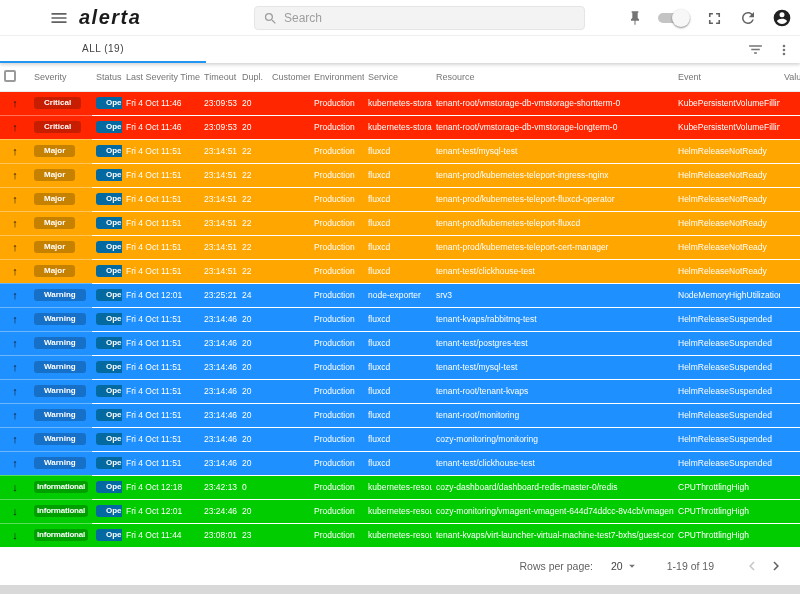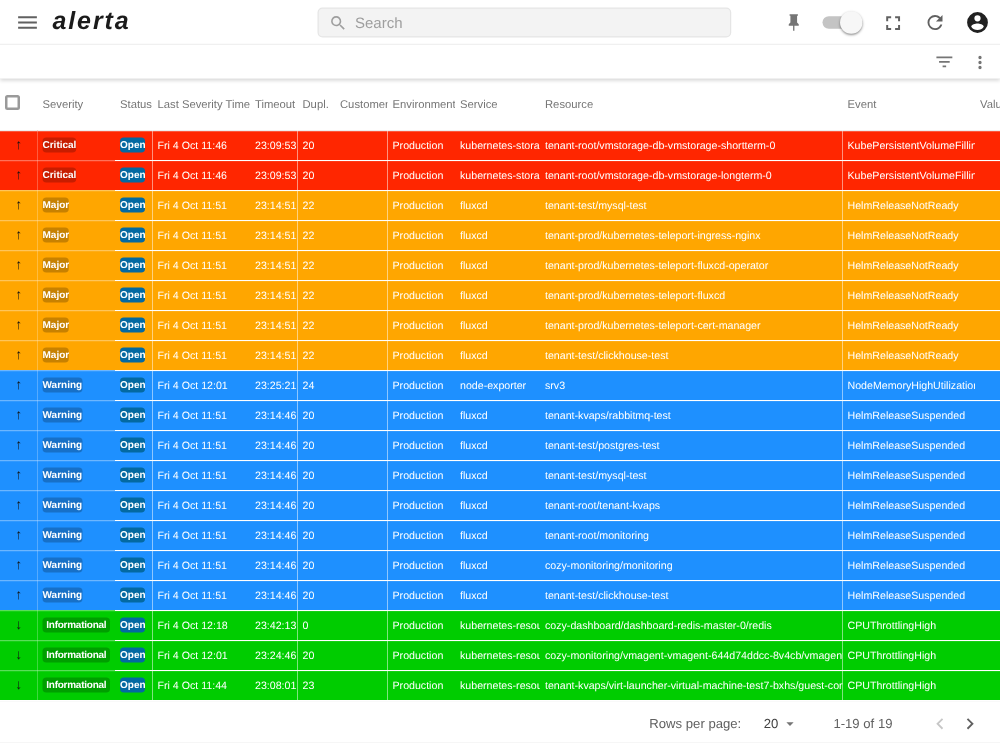--- a/index.html
+++ b/index.html
@@ -1,20 +1,20 @@
 <!DOCTYPE html>
 <html><head>
 <meta charset="utf-8">
 <style>
   * { margin:0; padding:0; box-sizing:border-box; }
   html,body { width:800px; height:594px; overflow:hidden; }
   body { background:#d9d9d9; font-family:"Liberation Sans", sans-serif; }
 
   
-  .topbar { position:relative; height:36px; background:#fff; display:flex; align-items:center; border-bottom:1px solid #f0f0f0; z-index:3; }
+  .topbar { position:relative; height:36px; background:#fff; display:flex; align-items:center; border-bottom:1px solid #f0f0f0; z-index:3;padding-left:37px; }
   .icon-btn { display:flex; align-items:center; justify-content:center; cursor:pointer; }
   .menu-btn { margin-left:8px; width:28px; height:28px; }
   .logo { font-size:20px; font-weight:bold; font-style:italic; letter-spacing:1.5px; color:#1b1b1b; margin-left:6px; }
   .search { position:absolute; left:254px; top:6px; width:331px; height:24px; background:#f3f3f3; border:1px solid #e5e5e5; border-radius:4px; display:flex; align-items:center; padding:0 8px; gap:6px; }
   .search input { flex:1; border:none; outline:none; background:transparent; font-size:12px; color:#424242; font-family:"Liberation Sans",sans-serif; }
   .search input::placeholder { color:#9e9e9e; }
   .top-actions { position:absolute; right:8px; top:0; height:36px; display:flex; align-items:center; gap:15px; }
   .toggle { position:relative; width:32px; height:18px; cursor:pointer; }
   .toggle .track { position:absolute; top:4px; left:0; width:32px; height:10px; border-radius:5px; background:#c4c4c4; }
   .toggle .thumb { position:absolute; top:0; right:0; width:18px; height:18px; border-radius:50%; background:#f7f7f7; box-shadow:0 1px 2px rgba(0,0,0,0.45); }
@@ -23,26 +23,26 @@
   .tabbar { position:relative; height:27px; background:#fff; display:flex; box-shadow:0 2px 3px rgba(0,0,0,0.16); z-index:2; }
   .tab { display:flex; align-items:center; justify-content:center; font-size:10px; letter-spacing:0.5px; color:#9e9e9e; cursor:pointer; height:100%; }
   .tab.active { color:#424242; border-bottom:2px solid #2196f3; }
   .tab-all { width:206px; }
   .tab-prod { width:384px; }
   .tab-icons { position:absolute; right:8px; top:0; height:27px; display:flex; align-items:center; gap:12px; }
 
   
   .table-wrap { background:#fff; }
   table { width:800px; border-collapse:collapse; table-layout:fixed; }
-  thead th { height:41px; font-size:9px; font-weight:normal; color:#757575; text-align:left; padding:0 4px; white-space:nowrap; overflow:hidden; border-bottom:1px solid #ededed; }
+  thead th { height:28px; font-size:9px; font-weight:normal; color:#757575; text-align:left; padding:0 4px; white-space:nowrap; overflow:hidden; border-bottom:1px solid #ededed; }
   tbody td { height:24px; font-size:8.5px; color:#fff; padding:0 4px; white-space:nowrap; overflow:hidden; vertical-align:middle; border-bottom:1px solid rgba(255,255,255,0.35); }
   tbody tr { cursor:pointer; }
   td.c-dir { text-align:center; color:#141414; font-weight:bold; font-size:11px; overflow:visible; }
   td.c-sev { overflow:visible; }
-  .chip { display:inline-block; padding:2px 0; border-radius:3px; font-size:8px; font-weight:bold; line-height:1; }
+  .chip { display:inline-block; padding:2px 10px; border-radius:3px; font-size:8px; font-weight:bold; line-height:1; }
   .sev-chip { background:rgba(0,0,0,0.22); }
   .sev-chip.long { padding:2px 3px; letter-spacing:-0.2px; }
   .status-chip { background:#0369a1; }
   .checkbox { display:inline-block; width:12px; height:12px; border:2px solid #9a9a9a; border-radius:2px; cursor:pointer; }
 
   
   .pagination { height:37px; background:#fff; display:flex; align-items:center; justify-content:flex-end; font-size:10.5px; color:#616161; padding-right:12px; }
   .rpp-label { margin-right:18px; }
   .rpp-select { display:inline-flex; align-items:center; gap:2px; cursor:pointer; color:#424242; margin-right:28px; border-bottom:0; }
   .range { margin-right:26px; }
@@ -89,20 +89,21 @@
     </div>
     <div class="icon-btn">
       <svg width="20" height="20" viewBox="0 0 24 24">
           <path fill="#212121" d="M12,2A10,10 0 0,0 2,12A10,10 0 0,0 12,22A10,10 0 0,0 22,12A10,10 0 0,0 12,2M12,5A3,3 0 0,1 15,8A3,3 0 0,1 12,11A3,3 0 0,1 9,8A3,3 0 0,1 12,5M12,19.2C9.5,19.2 7.29,17.92 6,15.98C6.03,13.99 10,12.9 12,12.9C13.99,12.9 17.97,13.99 18,15.98C16.71,17.92 14.5,19.2 12,19.2Z"></path>
         </svg>
     </div>
   </div>
 </header>
 
 <nav class="tabbar">
+  <div class="tab tab-all active">ALL (19)</div>
   <div class="tab-icons">
     <div class="icon-btn">
       <svg width="17" height="17" viewBox="0 0 24 24">
           <path fill="#757575" d="M6,13H18V11H6M3,6V8H21V6M10,18H14V16H10V18Z"></path>
         </svg>
     </div>
     <div class="icon-btn">
       <svg width="16" height="16" viewBox="0 0 24 24">
           <path fill="#757575" d="M12,16A2,2 0 0,1 14,18A2,2 0 0,1 12,20A2,2 0 0,1 10,18A2,2 0 0,1 12,16M12,10A2,2 0 0,1 14,12A2,2 0 0,1 12,14A2,2 0 0,1 10,12A2,2 0 0,1 12,10M12,4A2,2 0 0,1 14,6A2,2 0 0,1 12,8A2,2 0 0,1 10,6A2,2 0 0,1 12,4Z"></path>
         </svg>

